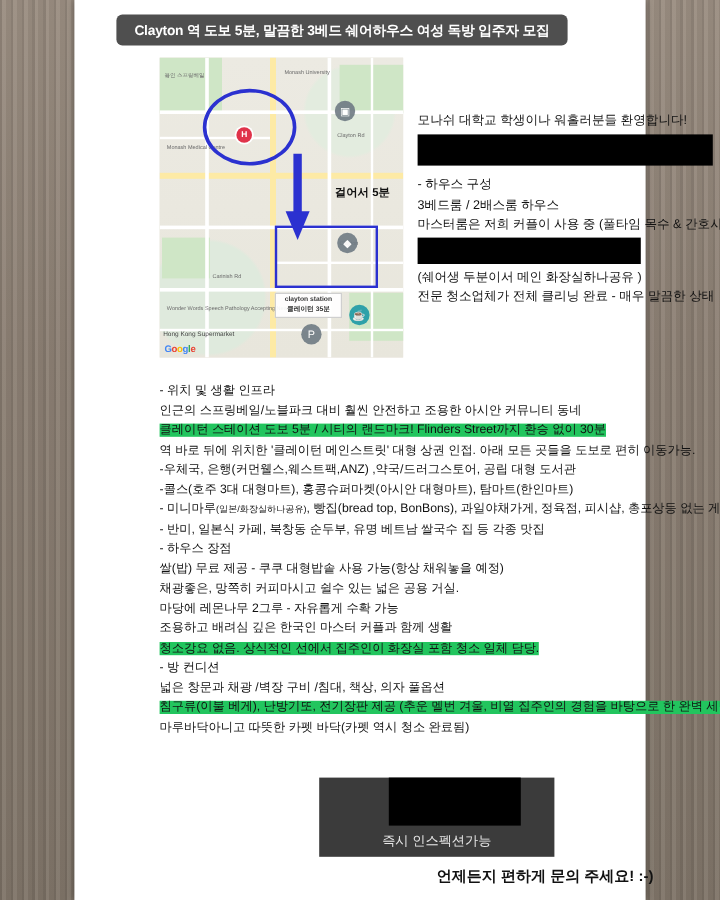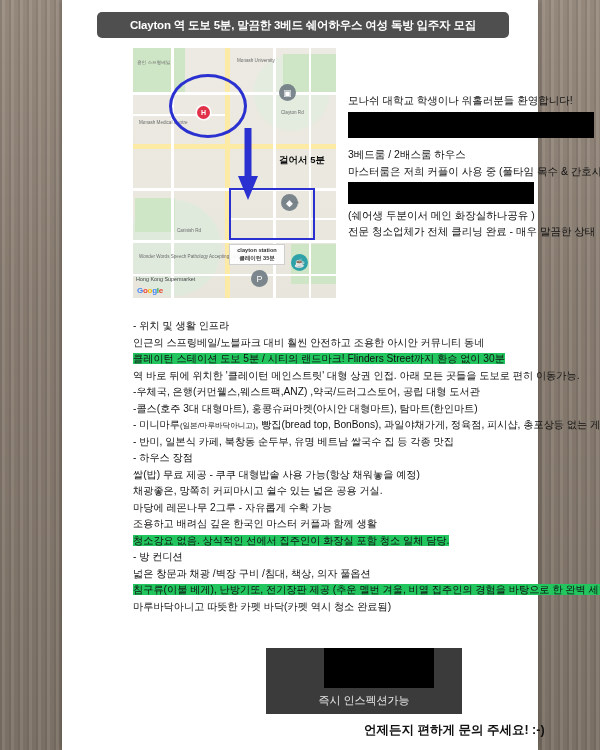--- a/index.html
+++ b/index.html
@@ -19,21 +19,21 @@
       linear-gradient(180deg, #9a8d81 0%, #8b7f73 40%, #7f7468 100%);
   }
   .sheet {
     position: absolute;
     left: 62px; top: 0; width: 476px; height: 750px;
     background: #ffffff;
     box-shadow: 0 0 6px rgba(0,0,0,0.35);
   }
   
   .title-pill {
-    position: absolute; left: 97px; top: 12px; width: 412px; height: 26px;
+    position: absolute; left: 97px; top: 12px; width: 376px; height: 26px;
     background: #4f4f4f; color: #ffffff;
     border-radius: 5px;
     display: flex; align-items: center; justify-content: center;
     font-size: 11.5px; font-weight: bold; letter-spacing: -0.2px;
     white-space: nowrap;
   }
 
   
   .map {
     position: absolute; left: 71px; top: 48px; width: 203px; height: 250px;
@@ -191,35 +191,36 @@
     <div class="gwm">Hong Kong Supermarket</div>
     <div class="glogo">
       <i class="g1">G</i><i class="g2">o</i><i class="g3">o</i><i class="g4">g</i><i class="g5">l</i><i class="g6">e</i>
     </div>
   </div>
 
   <div class="right-col">
     <div class="line">모나쉬 대학교 학생이나 워홀러분들 환영합니다!</div>
     <div class="redact" style="height:26px;margin-top:4px;width:246px;"></div>
     <div style="height:8px"></div>
+    <div class="line head">- 하우스 구성</div>
     <div class="line">3베드룸 / 2배스룸 하우스</div>
     <div class="line">마스터룸은 저희 커플이 사용 중 (풀타임 목수 &amp; 간호사)</div>
     <div class="redact" style="height:22px;margin:3px 0;width:186px;"></div>
     <div class="line">(쉐어생 두분이서 메인 화장실하나공유 )</div>
     <div class="line">전문 청소업체가 전체 클리닝 완료 - 매우 말끔한 상태</div>
   </div>
 
   <div class="body-text">
     <div class="row head">- 위치 및 생활 인프라</div>
     <div class="row">인근의 스프링베일/노블파크 대비 훨씬 안전하고 조용한 아시안 커뮤니티 동네</div>
     <div class="row"><span class="hl">클레이턴 스테이션 도보 5분 / 시티의 랜드마크! Flinders Street까지 환승 없이 30분</span></div>
     <div class="row">역 바로 뒤에 위치한 '클레이턴 메인스트릿' 대형 상권 인접. 아래 모든 곳들을 도보로 편히 이동가능.</div>
     <div class="row">-우체국, 은행(커먼웰스,웨스트팩,ANZ) ,약국/드러그스토어, 공립 대형 도서관</div>
     <div class="row">-콜스(호주 3대 대형마트), 홍콩슈퍼마켓(아시안 대형마트), 탐마트(한인마트)</div>
-    <div class="row"><span>- 미니마루</span><span class="sm">(일본/마루바닥아니고)</span><span>, 빵집(bread top, BonBons), 과일야채가게, 정육점, 피시샵, 총포상등 없는 게 없음.</span></div>
+    <div class="row"><span>- 미니마루</span><span class="sm">(일본/화장실하나공유)</span><span>, 빵집(bread top, BonBons), 과일야채가게, 정육점, 피시샵, 총포상등 없는 게 없음.</span></div>
     <div class="row">- 반미, 일본식 카페, 북창동 순두부, 유명 베트남 쌀국수 집 등 각종 맛집</div>
 
     <div class="row head">- 하우스 장점</div>
     <div class="row">쌀(밥) 무료 제공 - 쿠쿠 대형밥솥 사용 가능(항상 채워놓을 예정)</div>
     <div class="row">채광좋은, 망쪽히 커피마시고 쉴수 있는 넓은 공용 거실.</div>
     <div class="row">마당에 레몬나무 2그루 - 자유롭게 수확 가능</div>
     <div class="row">조용하고 배려심 깊은 한국인 마스터 커플과 함께 생활</div>
     <div class="row"><span class="hl">청소강요 없음. 상식적인 선에서 집주인이 화장실 포함 청소 일체 담당.</span></div>
 
     <div class="row head">- 방 컨디션</div>

